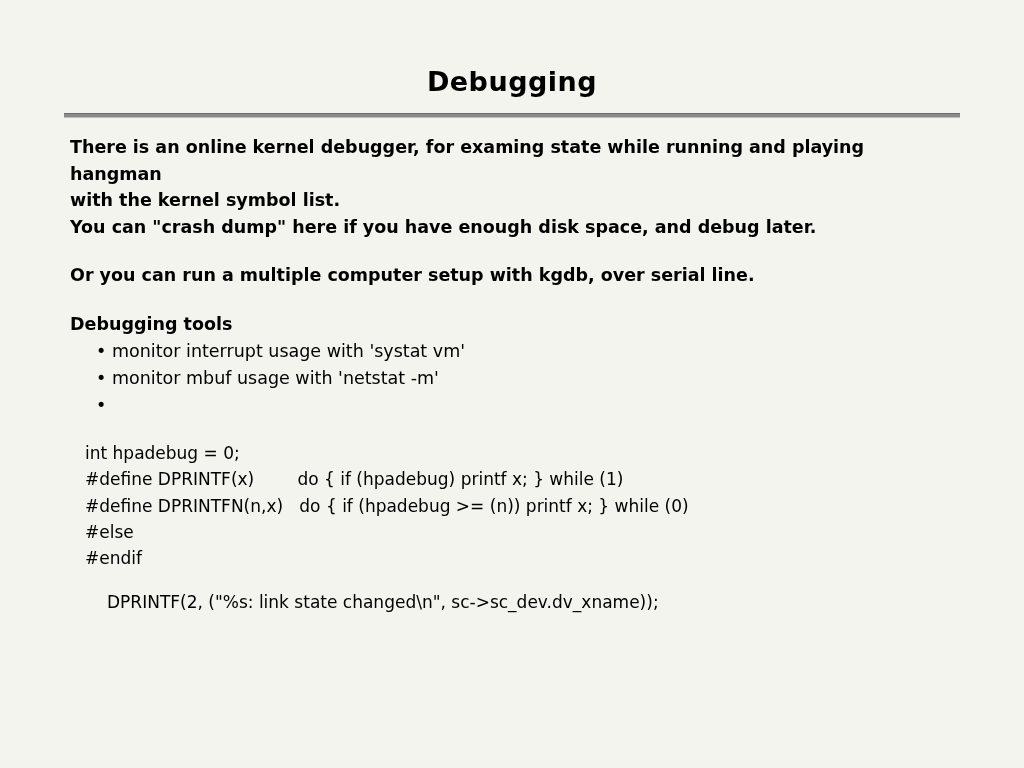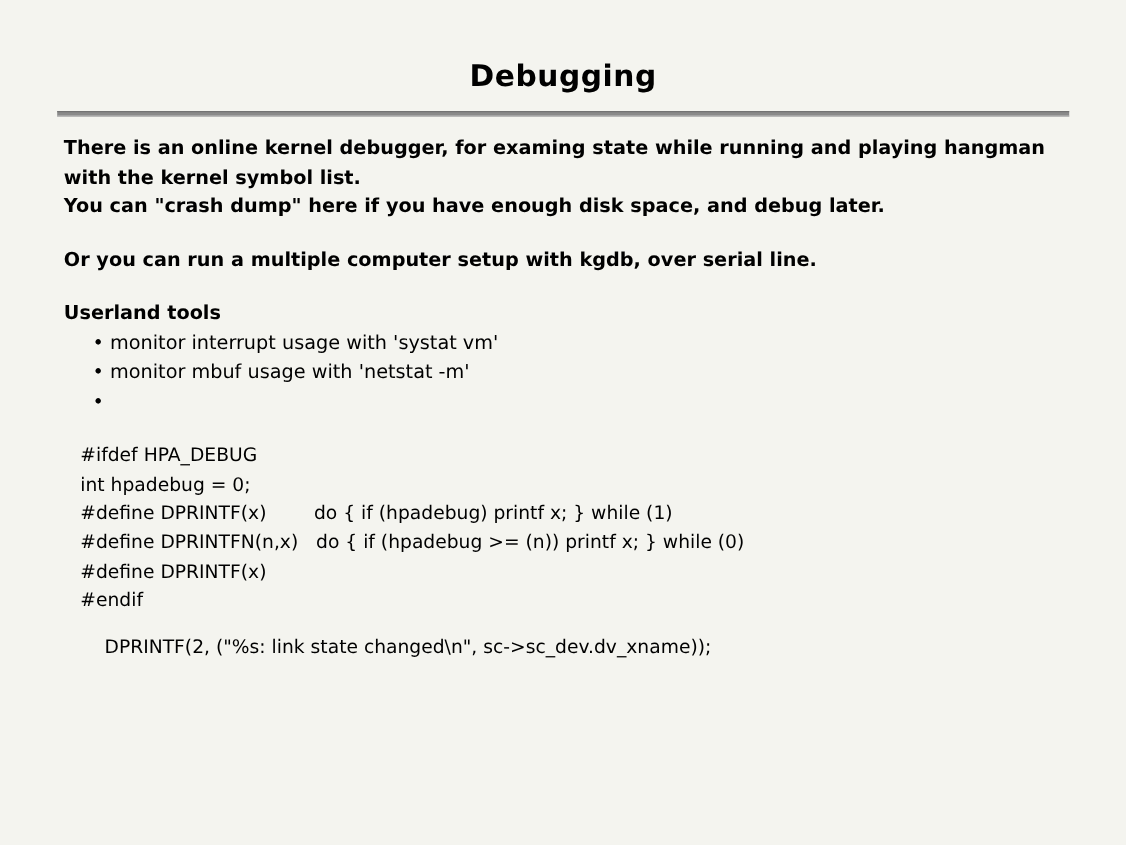--- a/index.html
+++ b/index.html
@@ -12,21 +12,21 @@
     background: #f4f4ef;
     font-family: "DejaVu Sans", sans-serif;
     color: #000000;
     overflow: hidden;
   }
   .slide {
     position: relative;
     width: 1024px;
     height: 634px;
     box-sizing: border-box;
-    padding: 4px;
+    padding: 16px;
   }
   .slide-title {
     text-align: center;
     font-size: 27px;
     font-weight: bold;
     letter-spacing: 0.5px;
     margin: 0;
     padding-top: 52px;
     line-height: 1.0;
   }
@@ -93,44 +93,43 @@
     <p class="para">There is an online kernel debugger, for examing state while running and playing hangman
 with the kernel symbol list.
 You can "crash dump" here if you have enough disk space, and debug later.</p>
 
     <div class="spacer-md"></div>
 
     <p class="para">Or you can run a multiple computer setup with kgdb, over serial line.</p>
 
     <div class="spacer-md"></div>
 
-    <p class="para">Userland tools</p>
+    <p class="para">Debugging tools</p>
 
     <ul class="bullets">
       <li>
         <span class="dot">•</span>
         <span>monitor interrupt usage with 'systat vm'</span>
       </li>
       <li>
         <span class="dot">•</span>
         <span>monitor mbuf usage with 'netstat -m'</span>
       </li>
       <li>
         <span class="dot">•</span>
       </li>
     </ul>
 
     <div class="spacer-md"></div>
 
 
     <div class="code-block">
-      <div class="code-line">#ifdef HPA_DEBUG</div>
       <div class="code-line">int hpadebug = 0;</div>
       <div class="code-line">#define DPRINTF(x)        do { if (hpadebug) printf x; } while (1)</div>
       <div class="code-line">#define DPRINTFN(n,x)   do { if (hpadebug &gt;= (n)) printf x; } while (0)</div>
-      <div class="code-line">#define DPRINTF(x)</div>
+      <div class="code-line">#else</div>
       <div class="code-line">#endif</div>
       <div class="code-gap"></div>
       <div class="code-final">DPRINTF(2, ("%s: link state changed\n", sc-&gt;sc_dev.dv_xname));</div>
     </div>
 
   </div>
 </div>
 
 </body></html>

